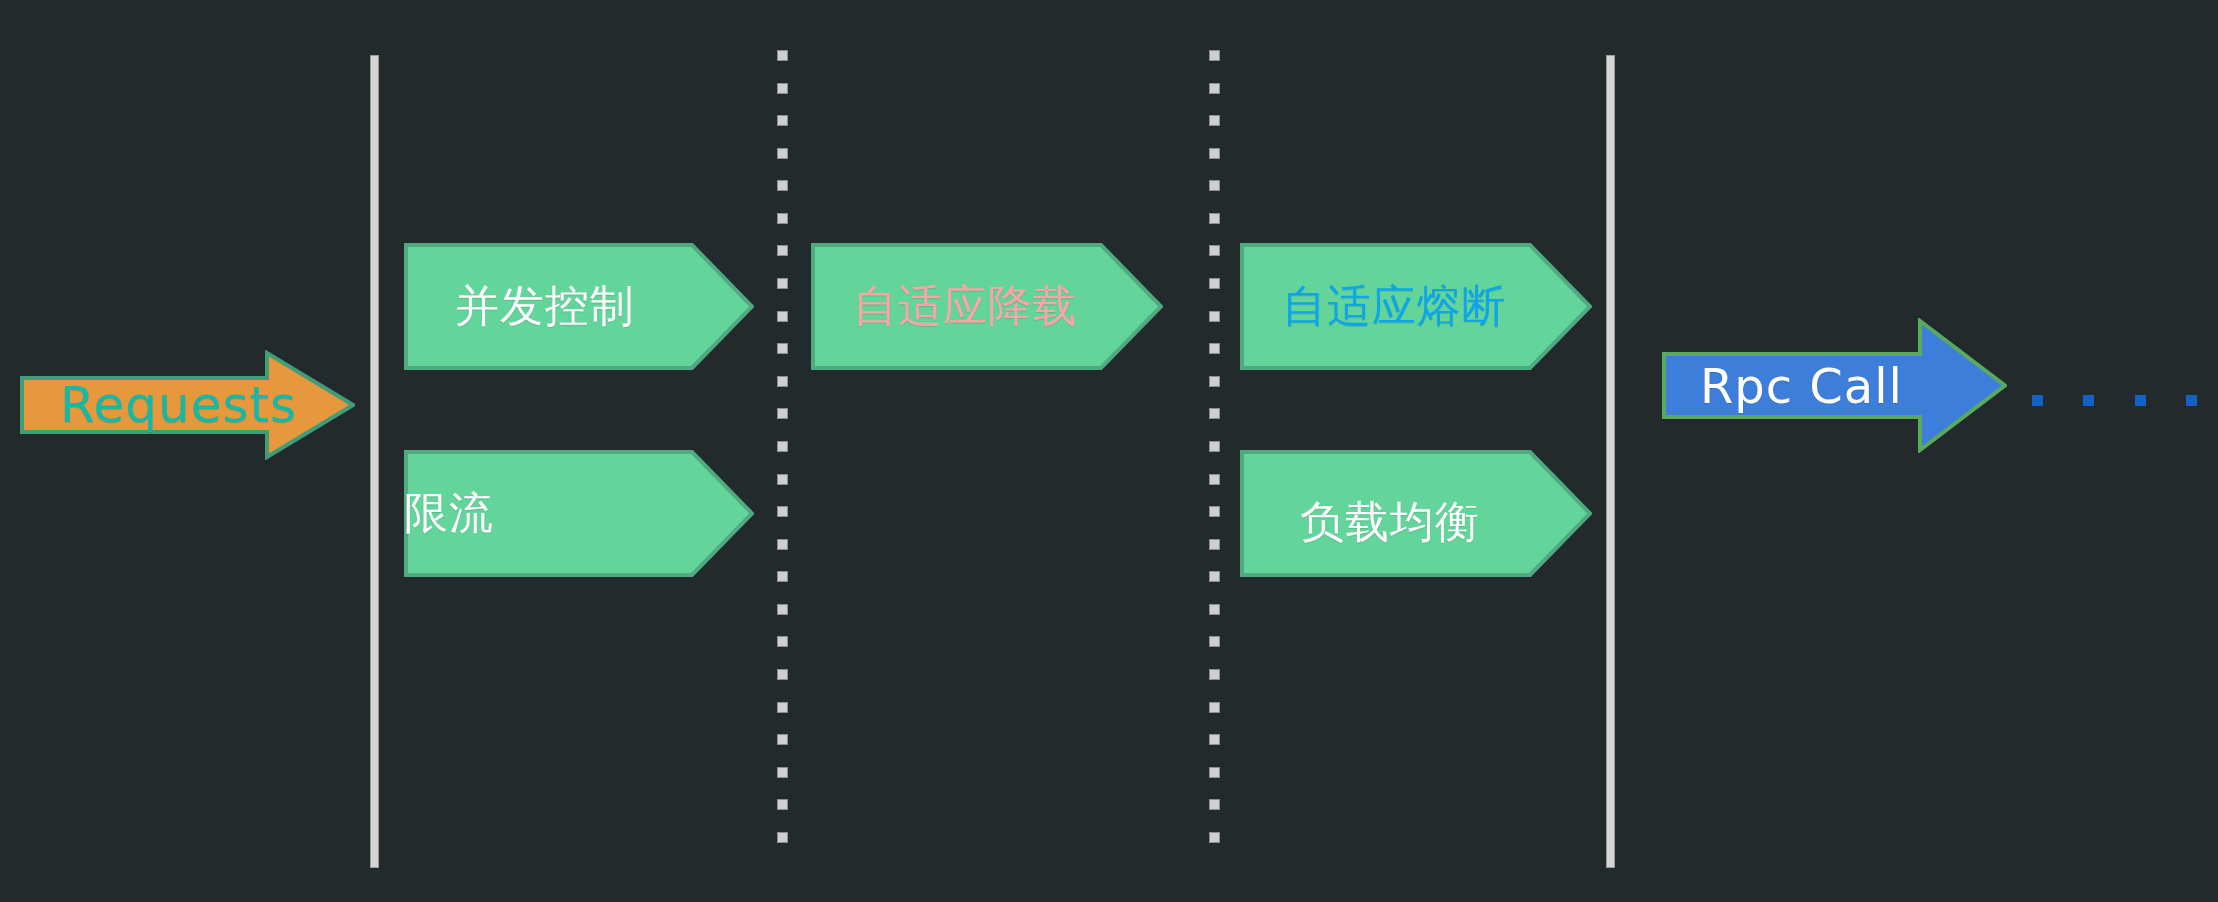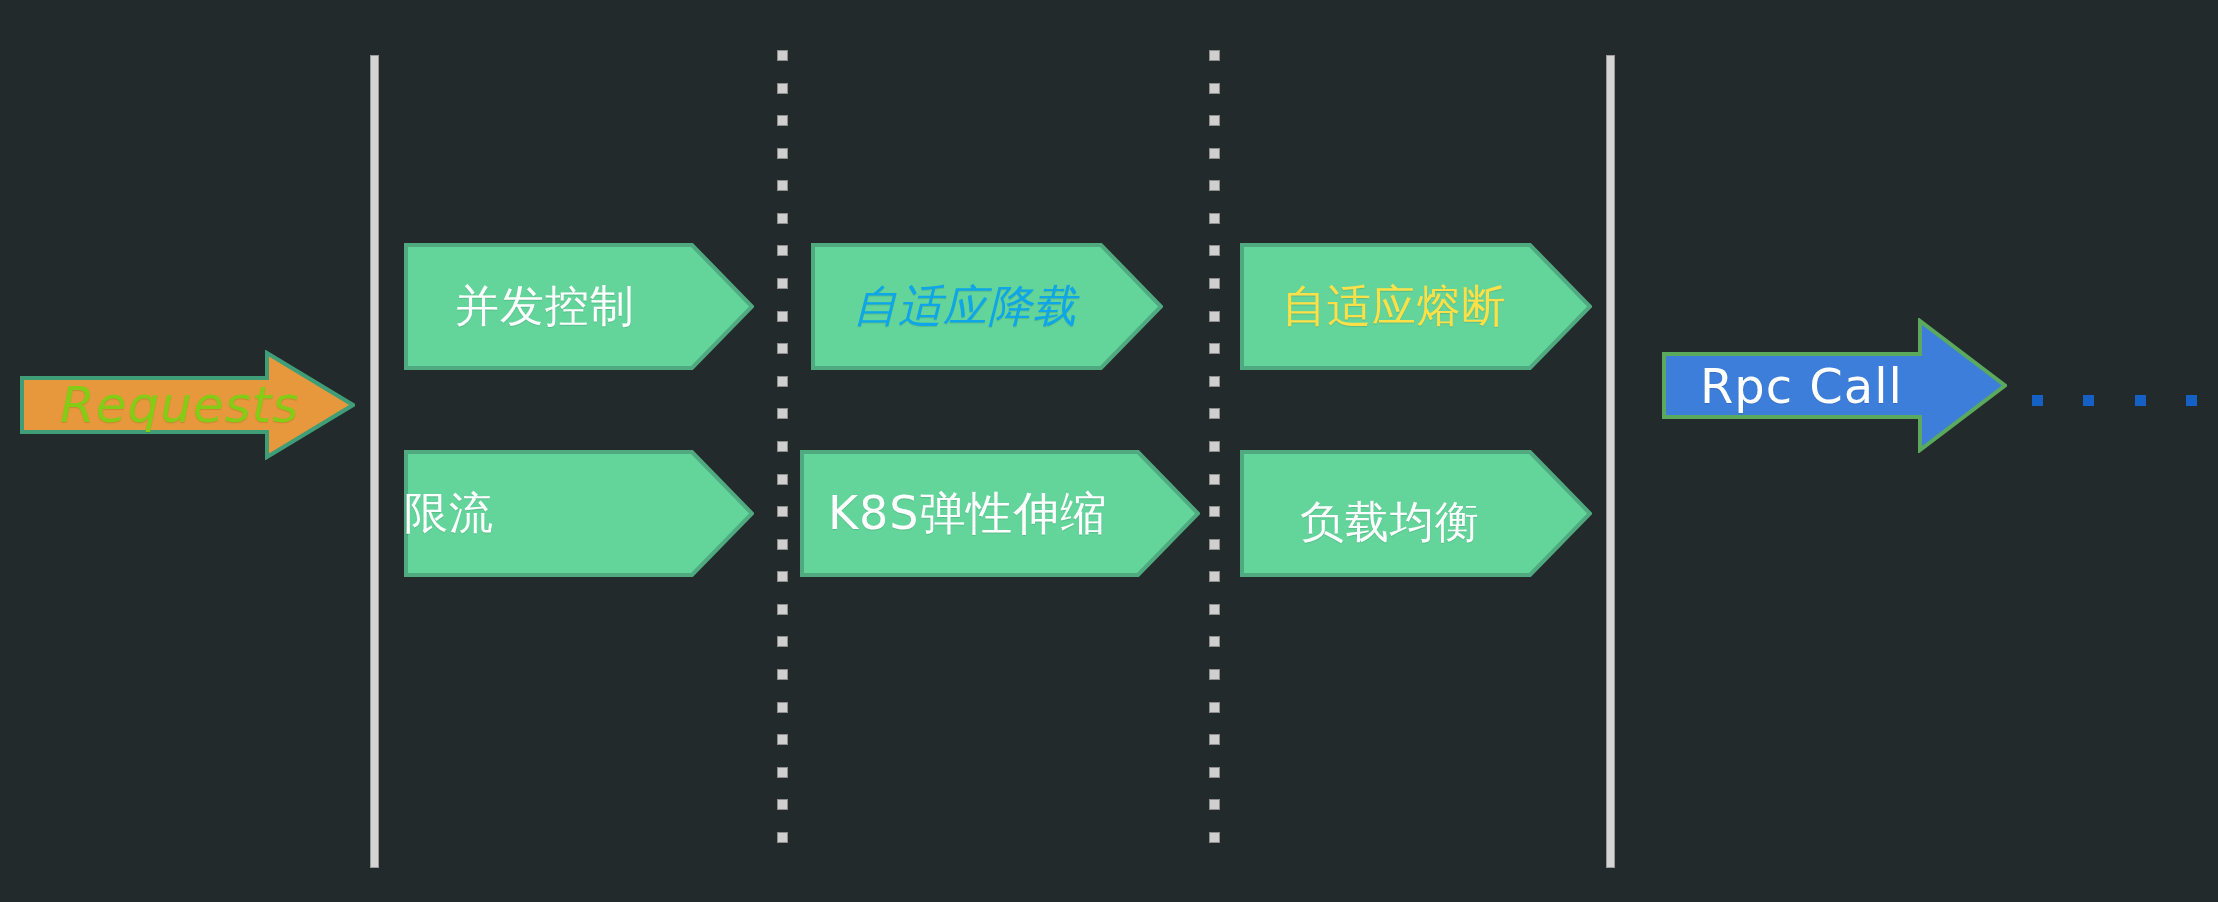--- a/index.html
+++ b/index.html
@@ -105,21 +105,21 @@
 </style>
 </head>
 <body style="background: rgb(34, 42, 43);">
 
 <div id="canvas" style="background: rgb(34, 42, 43);">
 
   <div class="arrow arrow-requests" style="left:20px; top:350px; width:335px; height:110px;">
     <svg class="shape" viewBox="0 0 335 110" preserveAspectRatio="none">
       <polygon points="2,28 247,28 247,3 333,55 247,107 247,82 2,82" fill="#e8983c" stroke="#3f9e78" stroke-width="4" stroke-linejoin="miter"></polygon>
     </svg>
-    <span class="label" style="color: #84cc16; font-style: italic;">Requests</span>
+    <span class="label" style="color: #14b8a6;">Requests</span>
   </div>
 
   <div class="vline" style="left: 370px; top: 55px; height: 813px; background: rgb(212, 212, 212);"></div>
 
   <div class="dotline" style="left:777px; top:50px; height:793px;">
     <span class="dot" style="background: rgb(207, 207, 207);"></span>
     <span class="dot" style="background: rgb(207, 207, 207);"></span>
     <span class="dot" style="background: rgb(207, 207, 207);"></span>
     <span class="dot" style="background: rgb(207, 207, 207);"></span>
     <span class="dot" style="background: rgb(207, 207, 207);"></span>
@@ -177,43 +177,37 @@
     <svg class="shape" viewBox="0 0 350 127" preserveAspectRatio="none">
       <polygon points="2,2 288,2 348,63.5 288,125 2,125" fill="#63d59b" stroke="#4faa80" stroke-width="4" stroke-linejoin="miter"></polygon>
     </svg>
     <span class="label" style="color: rgb(255, 255, 255);">并发控制</span>
   </div>
 
   <div class="arrow arrow-stage" style="left:811px; top:243px; width:352px; height:127px; padding-left:42px;">
     <svg class="shape" viewBox="0 0 352 127" preserveAspectRatio="none">
       <polygon points="2,2 290,2 350,63.5 290,125 2,125" fill="#63d59b" stroke="#4faa80" stroke-width="4" stroke-linejoin="miter"></polygon>
     </svg>
-    <span class="label" style="color: #0ea5e9; font-style: italic;">自适应降载</span>
+    <span class="label" style="color: #fca5a5;">自适应降载</span>
   </div>
 
   <div class="arrow arrow-stage" style="left:1240px; top:243px; width:352px; height:127px; padding-left:42px;">
     <svg class="shape" viewBox="0 0 352 127" preserveAspectRatio="none">
       <polygon points="2,2 290,2 350,63.5 290,125 2,125" fill="#63d59b" stroke="#4faa80" stroke-width="4" stroke-linejoin="miter"></polygon>
     </svg>
-    <span class="label" style="color: #fde047;">自适应熔断</span>
+    <span class="label" style="color: #0ea5e9;">自适应熔断</span>
   </div>
 
   <div class="arrow arrow-stage" style="left:404px; top:450px; width:350px; height:127px; ">
     <svg class="shape" viewBox="0 0 350 127" preserveAspectRatio="none">
       <polygon points="2,2 288,2 348,63.5 288,125 2,125" fill="#63d59b" stroke="#4faa80" stroke-width="4" stroke-linejoin="miter"></polygon>
     </svg>
     <span class="label" style="color: rgb(255, 255, 255);">限流</span>
   </div>
 
-  <div class="arrow arrow-stage latin" style="left:800px; top:450px; width:400px; height:127px; padding-left:28px;">
-    <svg class="shape" viewBox="0 0 400 127" preserveAspectRatio="none">
-      <polygon points="2,2 338,2 398,63.5 338,125 2,125" fill="#63d59b" stroke="#4faa80" stroke-width="4" stroke-linejoin="miter"></polygon>
-    </svg>
-    <span class="label" style="color: rgb(255, 255, 255);">K8S弹性伸缩</span>
-  </div>
 
   <div class="arrow arrow-stage" style="left:1240px; top:450px; width:352px; height:145px; padding-left:60px;">
     <svg class="shape" viewBox="0 0 352 127" preserveAspectRatio="none">
       <polygon points="2,2 290,2 350,63.5 290,125 2,125" fill="#63d59b" stroke="#4faa80" stroke-width="4" stroke-linejoin="miter"></polygon>
     </svg>
     <span class="label" style="color: rgb(255, 255, 255);">负载均衡</span>
   </div>
 
   <div class="vline" style="left: 1606px; top: 55px; height: 813px; background: rgb(212, 212, 212);"></div>
 

